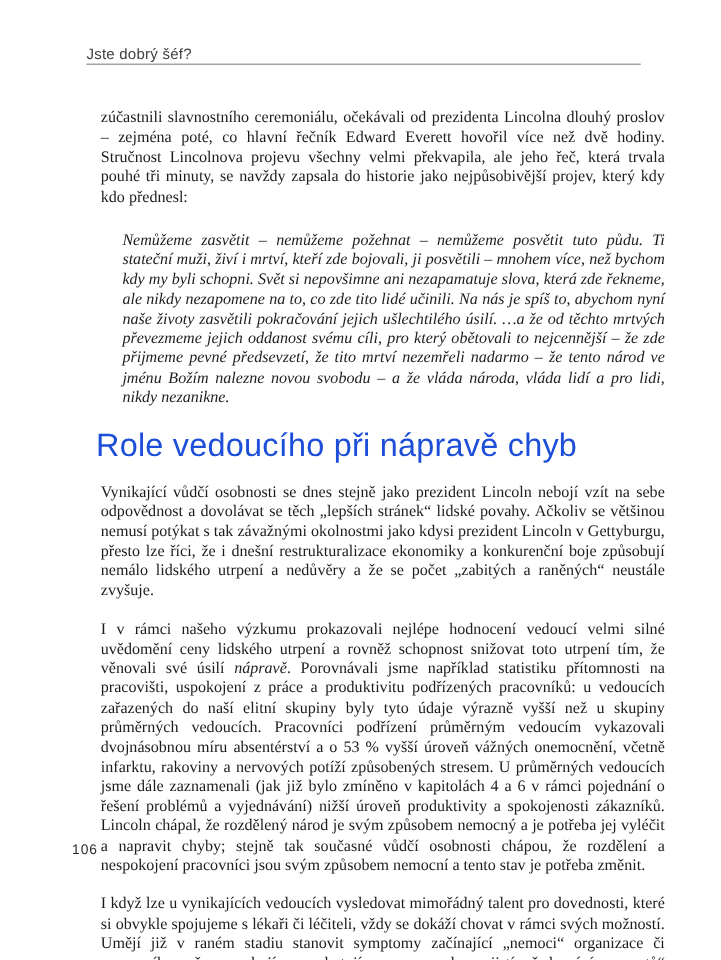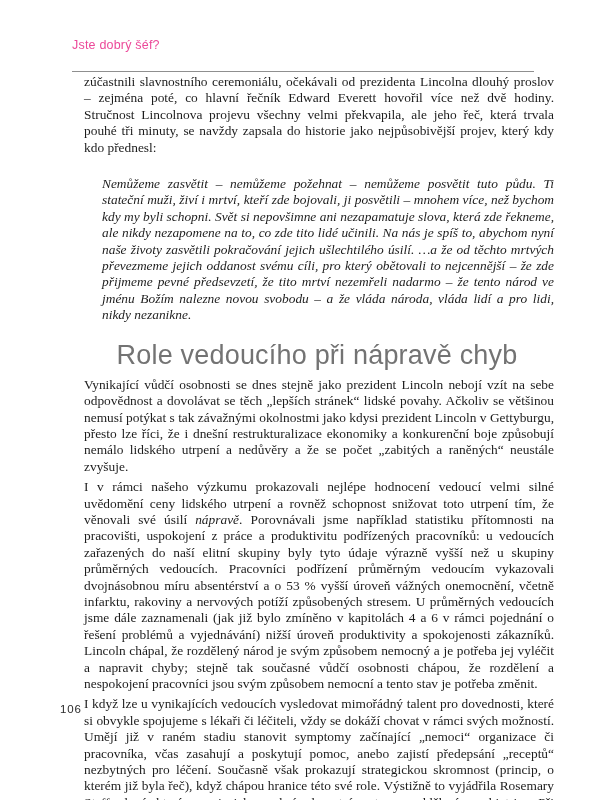--- a/index.html
+++ b/index.html
@@ -18,58 +18,58 @@
     color: #1c1c1c;
   }
   .running-header {
     position: absolute;
     left: 72px;
     top: 38px;
     width: 462px;
     font-family: "Liberation Sans", sans-serif;
     font-size: 12.5px;
     letter-spacing: 0.2px;
-    color: #ec4899;
-    padding-bottom: 19px;
+    color: #404040;
+    padding-bottom: 1px;
     border-bottom: 1px solid #8f8f8f;
   }
   .content {
     position: absolute;
     left: 84px;
     top: 74px;
     width: 470px;
     font-family: "Liberation Serif", serif;
     font-size: 13.4px;
     line-height: 16.4px;
     text-align: justify;
     hyphens: auto;
   }
   .para {
-    margin: 0 0 4px 0;
+    margin: 16px 0 4px 0;
   }
   .quote-block {
     margin: 20px 0 2px 18px;
     font-style: italic;
   }
   .quote-attribution {
     text-align: right;
     font-style: normal;
     margin: 1px 0 0 0;
   }
   .after-quote {
     margin-top: 11px;
   }
   .section-heading {
     font-family: "Liberation Sans", sans-serif;
     font-weight: 400;
     font-size: 27px;
     line-height: 30px;
     letter-spacing: 0.2px;
-    color: #737373;
-    text-align: center;
+    color: #1d4ed8;
+    text-align: left;
     margin: 16px 0 7px -4px;
   }
   .page-number {
     position: absolute;
     left: 60px;
     top: 703px;
     font-family: "Liberation Sans", sans-serif;
     font-size: 11.5px;
     letter-spacing: 0.8px;
     color: #2b2b2b;

